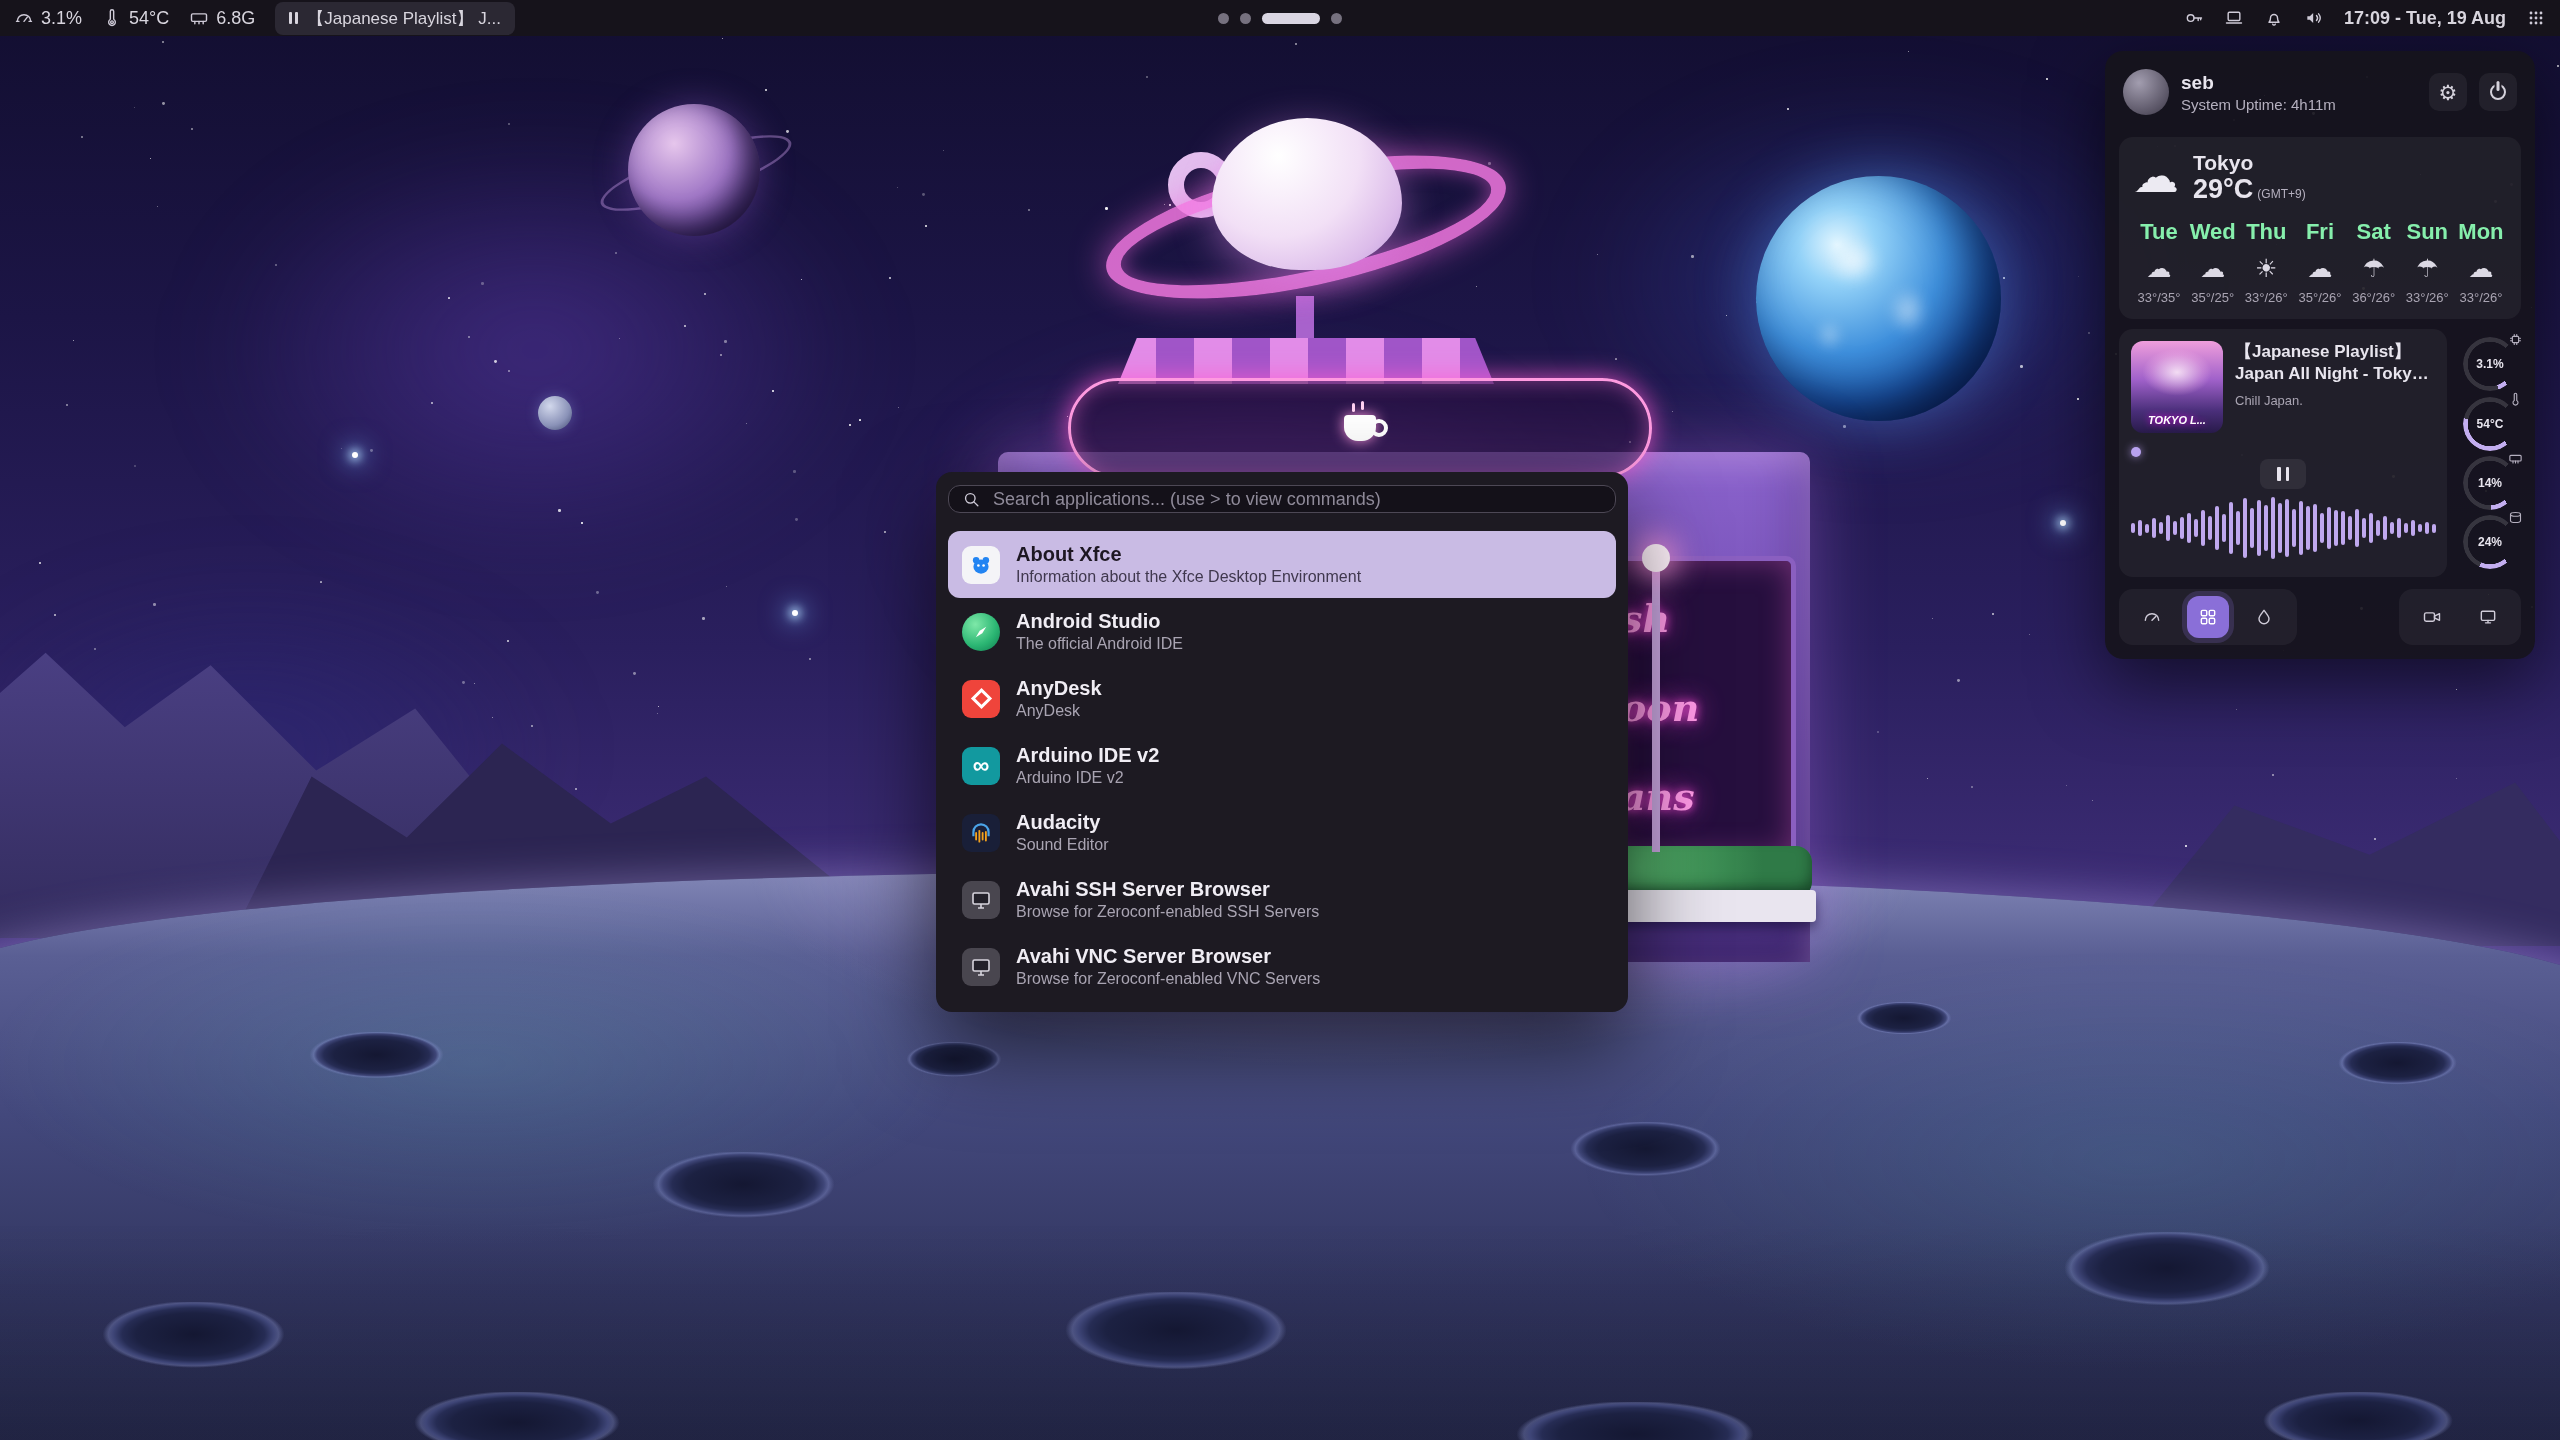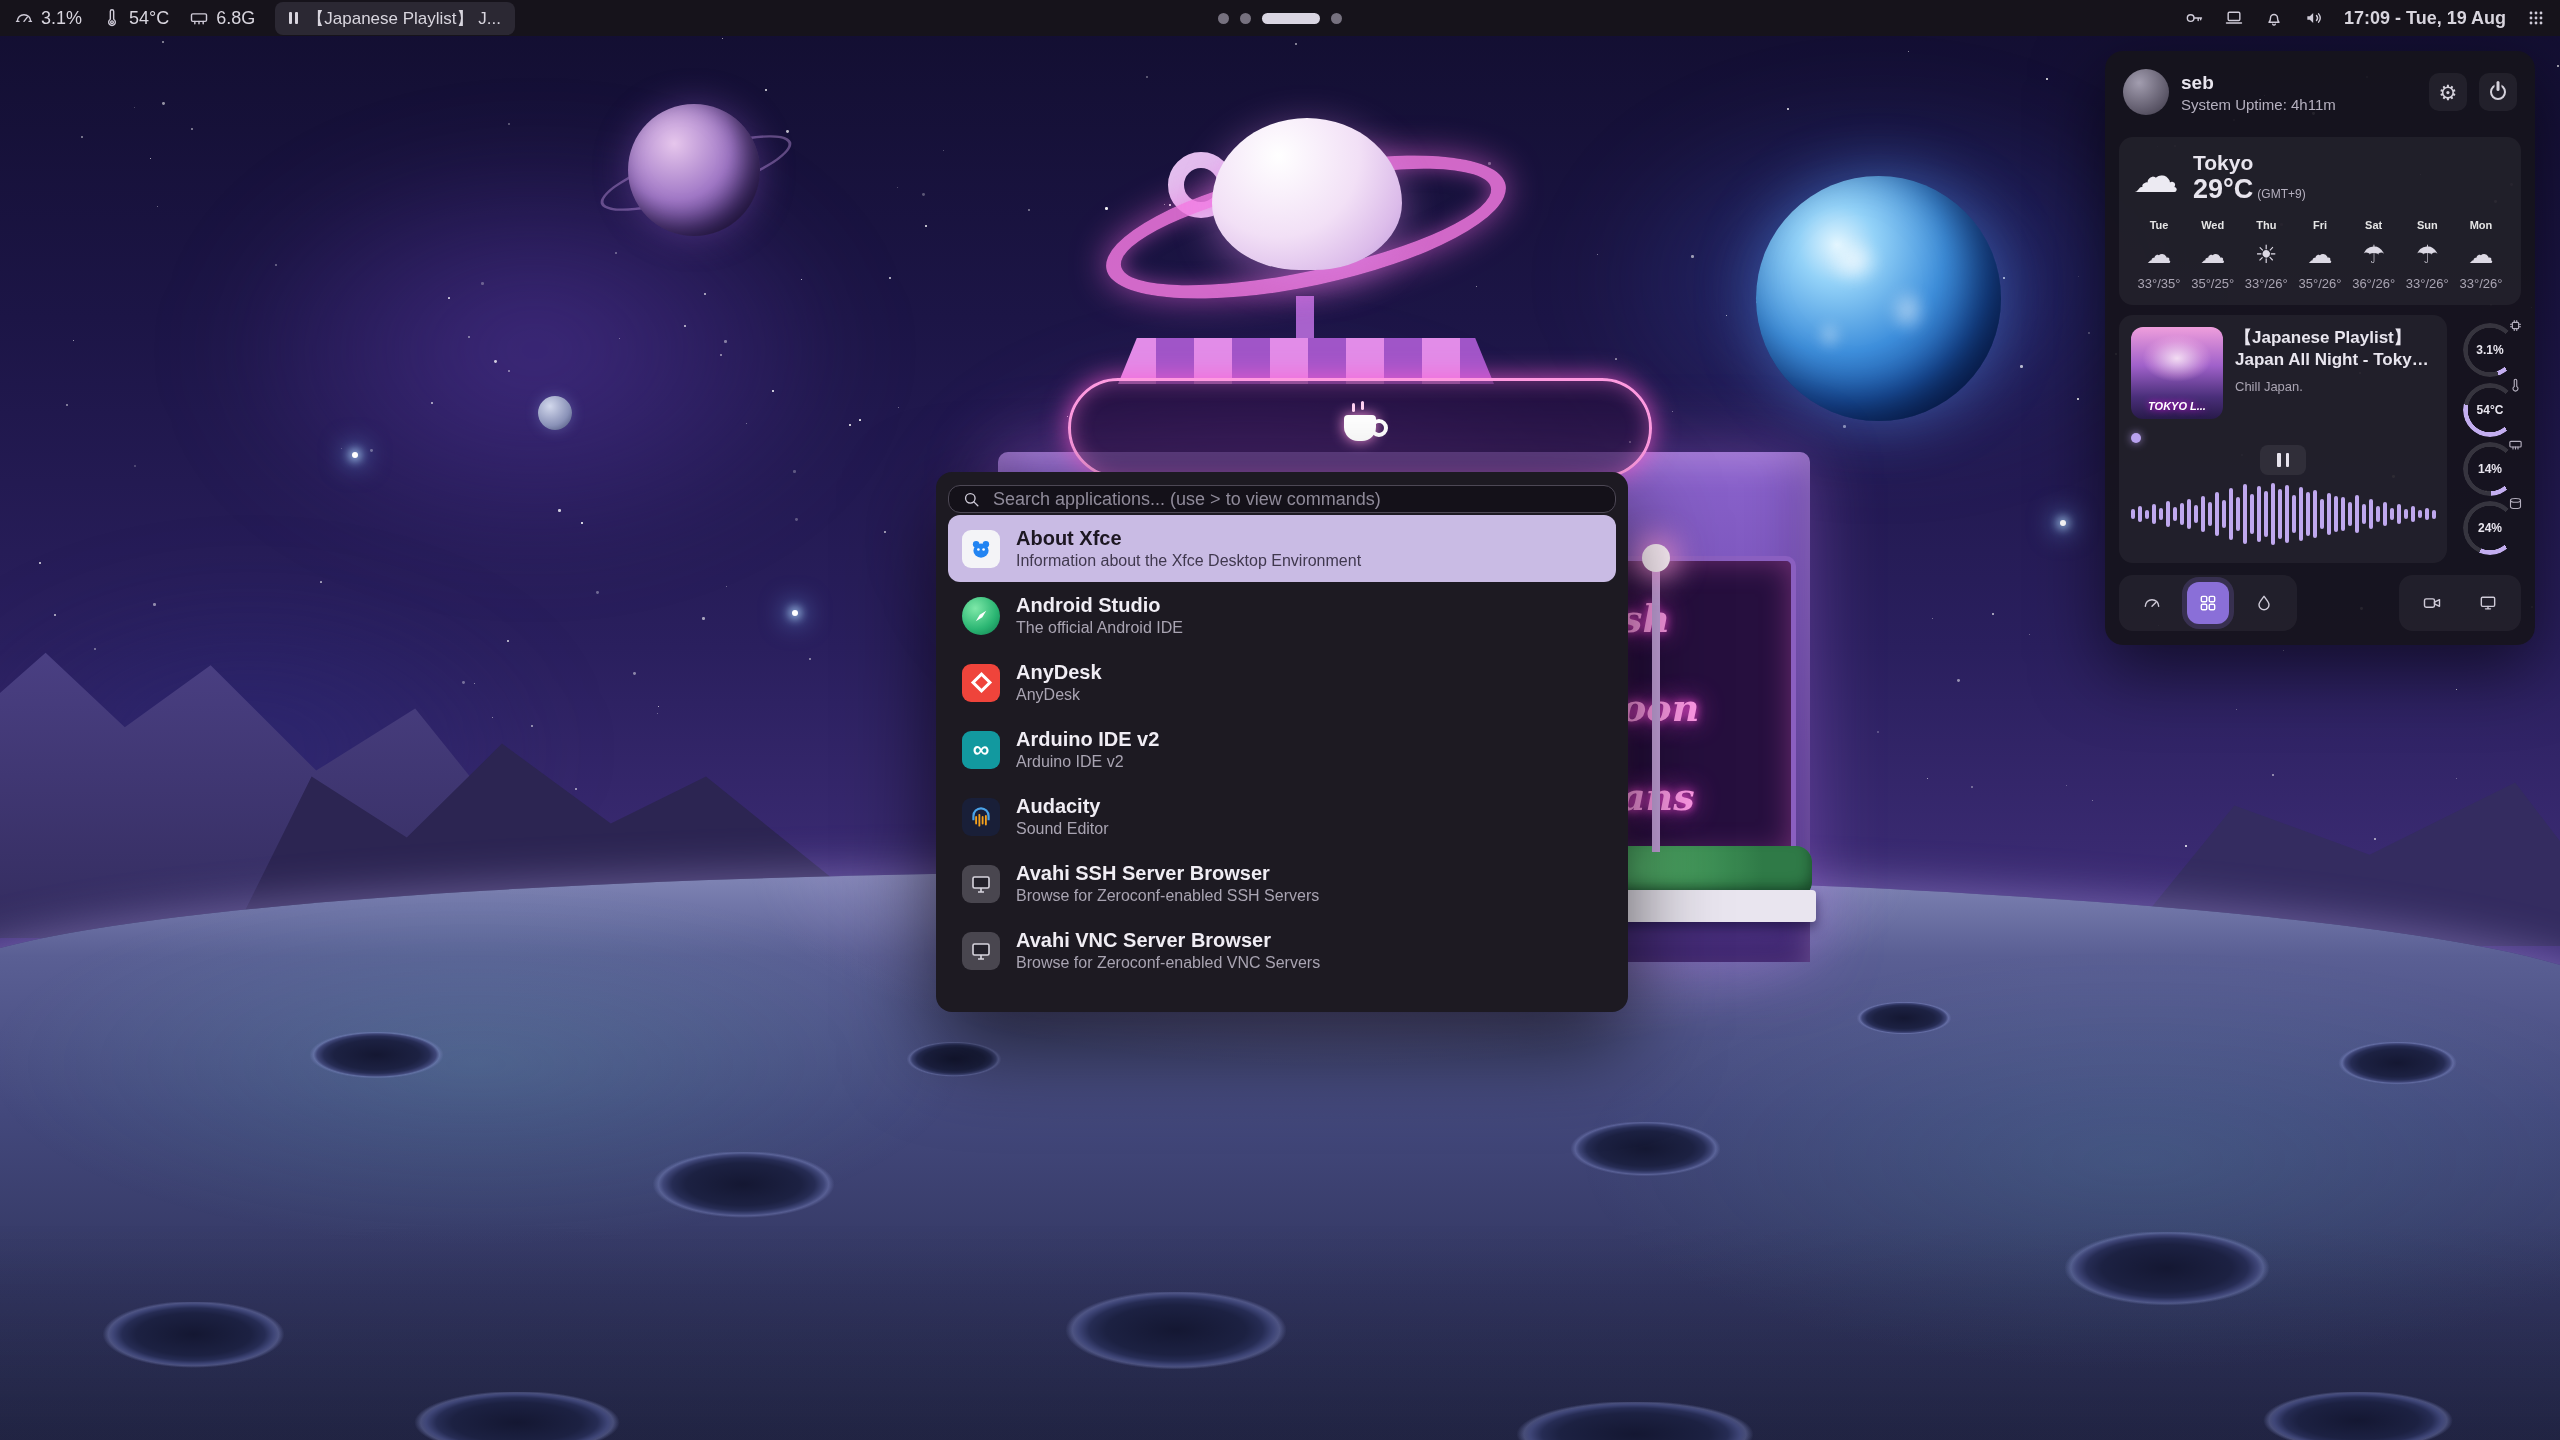--- a/index.html
+++ b/index.html
@@ -117,21 +117,21 @@
 
   
   .launcher{position:absolute;left:936px;top:472px;width:692px;height:540px;z-index:40;
     background:#1d1a22;border-radius:16px;box-shadow:0 34px 90px rgba(0,0,0,.65);
     padding:13px 12px 0;}
   .search{height:28px;border:1px solid #4d4855;border-radius:12px;background:#141119;
     display:flex;align-items:center;gap:10px;padding:0 13px;}
   .search input{flex:1;background:transparent;border:none;outline:none;color:#d8d5de;
     font-size:18px;font-family:inherit;}
   .search input::placeholder{color:#8f8a99;}
-  .l-list{margin-top:2px;}
+  .l-list{margin-top:18px;}
   .l-item{display:flex;align-items:center;gap:16px;height:67px;padding:0 14px;border-radius:12px;cursor:pointer;}
   .l-item.sel{background:#c9bbe4;}
   .l-ico{width:38px;height:38px;border-radius:9px;display:flex;align-items:center;justify-content:center;flex:none;}
   .l-text{display:flex;flex-direction:column;gap:3px;min-width:0;}
   .l-title{font-size:20px;font-weight:700;color:#f0edf4;line-height:1.1;}
   .l-desc{font-size:16px;color:#a9a4b2;line-height:1.1;}
   .l-item.sel .l-title{color:#1d1722;}
   .l-item.sel .l-desc{color:#40384e;}
   .ico-xfce{background:#f4f4f7;}
   .ico-android{background:radial-gradient(circle at 35% 30%,#7ee8a8,#2bb673 58%,#0e7a4e);border-radius:50%;}
@@ -160,21 +160,21 @@
   .power-ico::after{content:"";position:absolute;left:50%;top:-5px;transform:translateX(-50%);
     width:3px;height:10px;background:#d5d2dc;border-radius:2px;}
   .card{background:rgba(255,255,255,.05);border-radius:14px;padding:14px;margin-top:10px;}
   .weather-head{display:flex;align-items:center;gap:14px;}
   .w-cloud{font-size:46px;line-height:.9;color:#eceaf2;}
   .w-city{font-size:21px;font-weight:700;}
   .w-temp{font-size:27px;font-weight:800;line-height:1.05;}
   .w-tz{font-size:12px;font-weight:400;color:#b5b0bf;margin-left:4px;}
   .weather-days{display:flex;justify-content:space-between;margin-top:16px;text-align:center;}
   .w-col{width:52px;}
-  .w-day{font-size:11px;font-weight:600;color:#e5e5e5;}
+  .w-day{font-size:22px;font-weight:600;color:#86efac;}
   .w-ico{font-size:25px;margin:9px 0 7px;color:#dcd9e4;}
   .w-temps{font-size:13px;color:#a9a4b2;white-space:nowrap;}
   .media-row{display:flex;gap:12px;margin-top:10px;}
   .media-card{flex:1;background:rgba(255,255,255,.05);border-radius:14px;padding:12px;min-width:0;}
   .media-top{display:flex;gap:12px;}
   .art{width:92px;height:92px;border-radius:12px;flex:none;position:relative;overflow:hidden;
     background:linear-gradient(180deg,#ef9edc 0%,#a061ca 42%,#4a2f7a 76%,#281a4a 100%);}
   .art::before{content:"";position:absolute;inset:0;
     background:radial-gradient(closest-side at 50% 34%,rgba(255,240,250,.85),rgba(255,200,240,.25) 55%,transparent 75%);}
   .art-label{position:absolute;left:0;right:0;bottom:7px;text-align:center;font-size:11px;font-weight:800;

